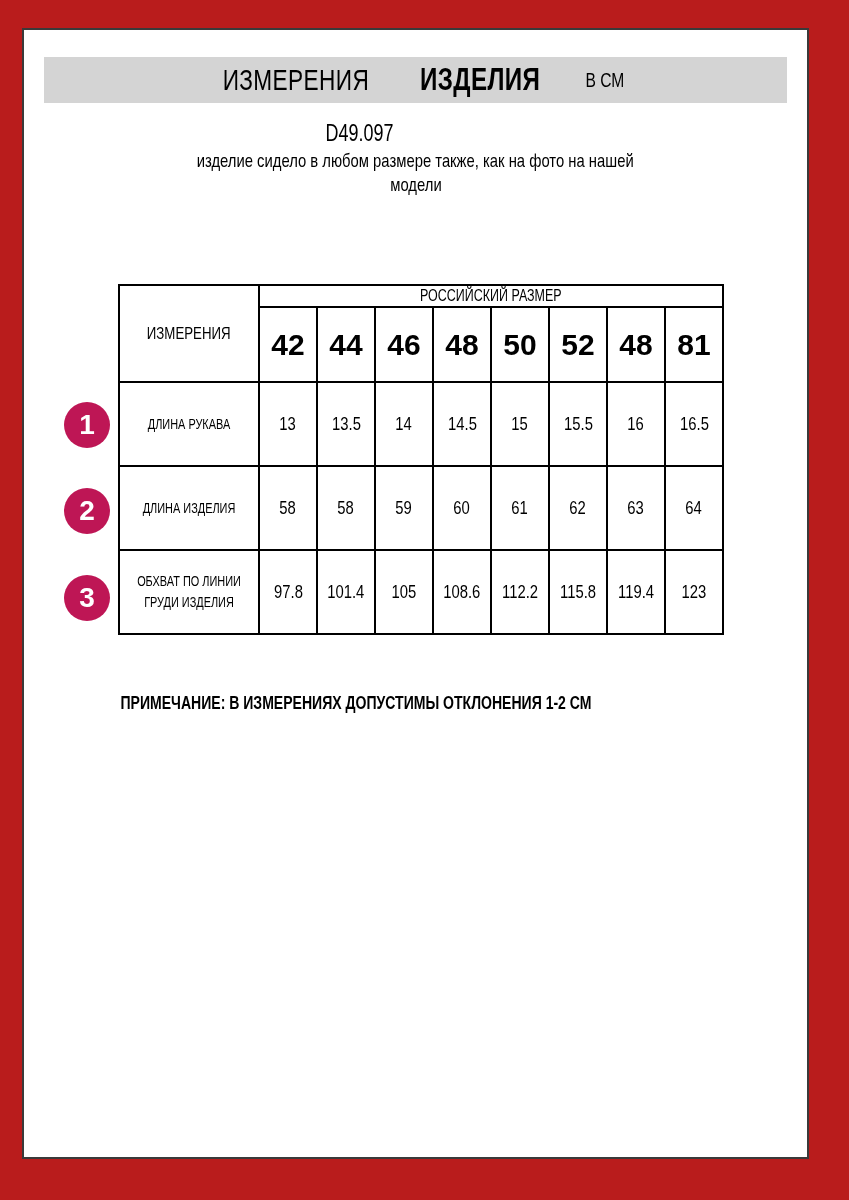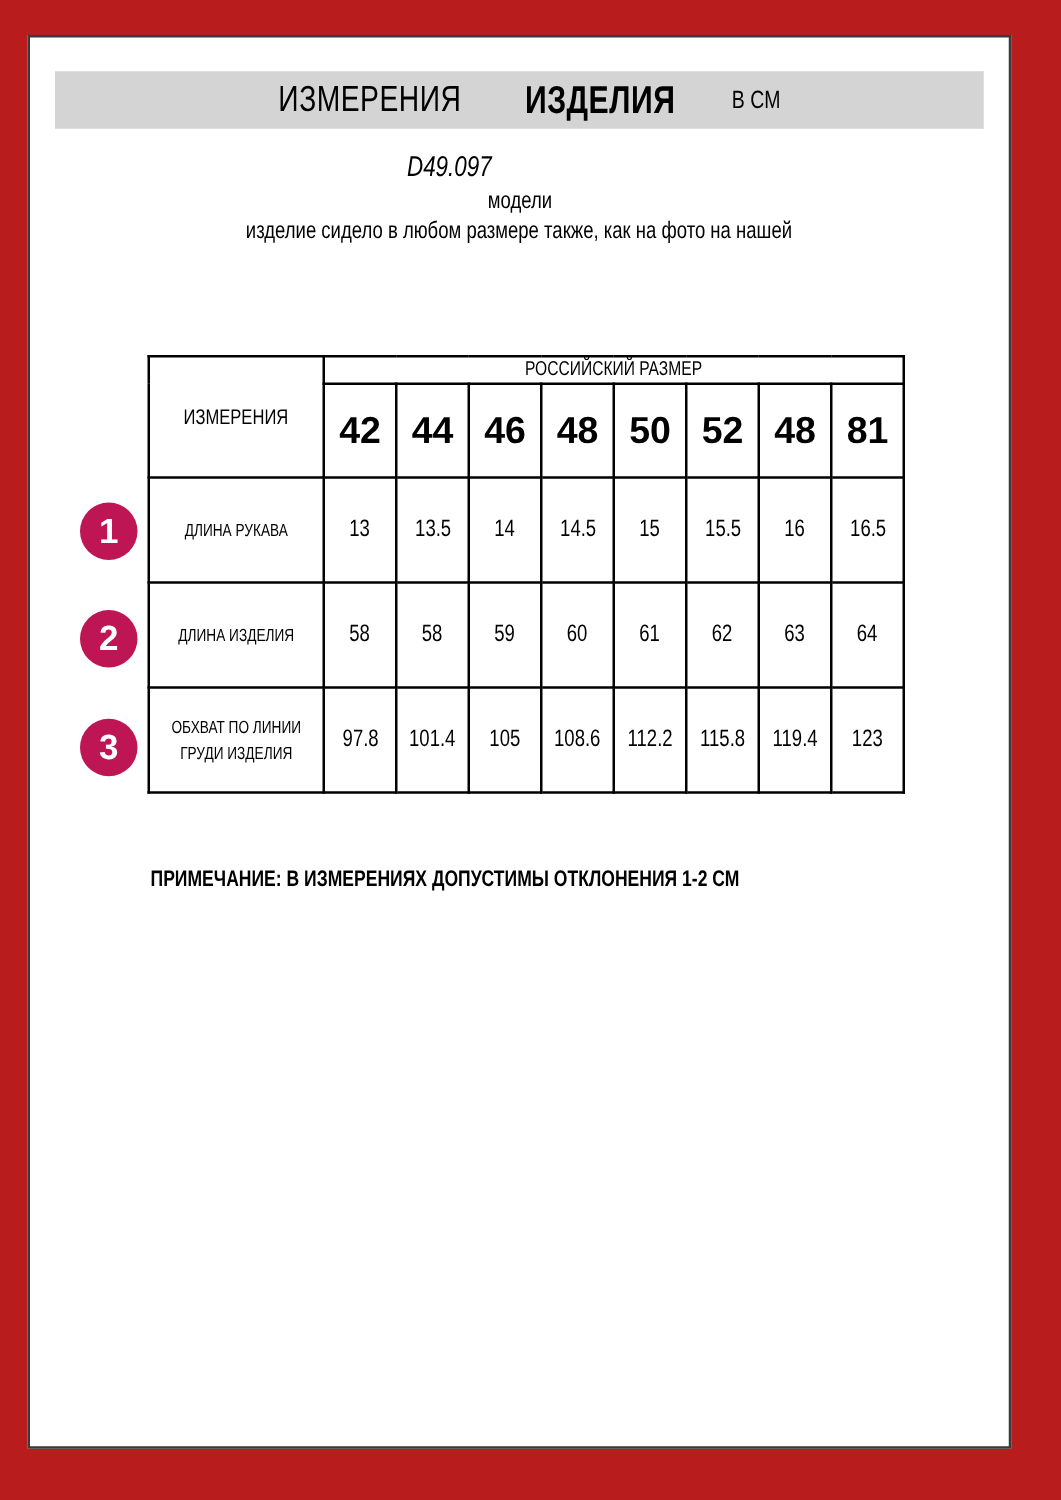--- a/index.html
+++ b/index.html
@@ -17,21 +17,20 @@
     display:flex;align-items:center;justify-content:center;gap:14px;
   }
   .cond{display:inline-block;transform:scaleX(0.78);transform-origin:center;white-space:pre;}
   .cond-wrap{display:inline-block;transform:scaleX(0.78);transform-origin:center;white-space:normal;}
   .title-main{font-size:29px;letter-spacing:0.5px;}
   .title-bold{font-size:31px;font-weight:bold;letter-spacing:0.5px;}
   .title-unit{font-size:20px;margin-left:8px;}
   .model-code{
     position:absolute;left:22px;top:120px;width:674px;text-align:center;
     font-size:23px;
-    font-style:italic;
   }
   .description{
     position:absolute;left:22px;top:149px;width:787px;text-align:center;
     font-size:19px;line-height:24px;
   }
   .size-table{
     position:absolute;left:118px;top:284px;border-collapse:collapse;table-layout:fixed;
   }
   .size-table td{
     border:2px solid var(--table-line,#000);text-align:center;vertical-align:middle;
@@ -64,22 +63,22 @@
 
   <div class="title-bar">
     <span class="title-main cond">ИЗМЕРЕНИЯ</span>
     <span class="title-bold cond">ИЗДЕЛИЯ</span>
     <span class="title-unit cond">В СМ</span>
   </div>
 
   <div class="model-code"><span class="cond">D49.097</span></div>
 
   <div class="description">
+    <div><span class="cond">изделие сидело в любом размере также, как на фото на нашей</span></div>
     <div><span class="cond">модели</span></div>
-    <div><span class="cond">изделие сидело в любом размере также, как на фото на нашей</span></div>
   </div>
 
   <table class="size-table">
     <tbody>
         <tr>
       <td class="corner" rowspan="2"><span class="cond">ИЗМЕРЕНИЯ</span></td>
       <td class="size-strip" colspan="8"><span class="cond">РОССИЙСКИЙ РАЗМЕР</span></td>
     </tr>
     <tr>
       <td class="size-cell"><span>42</span></td>

